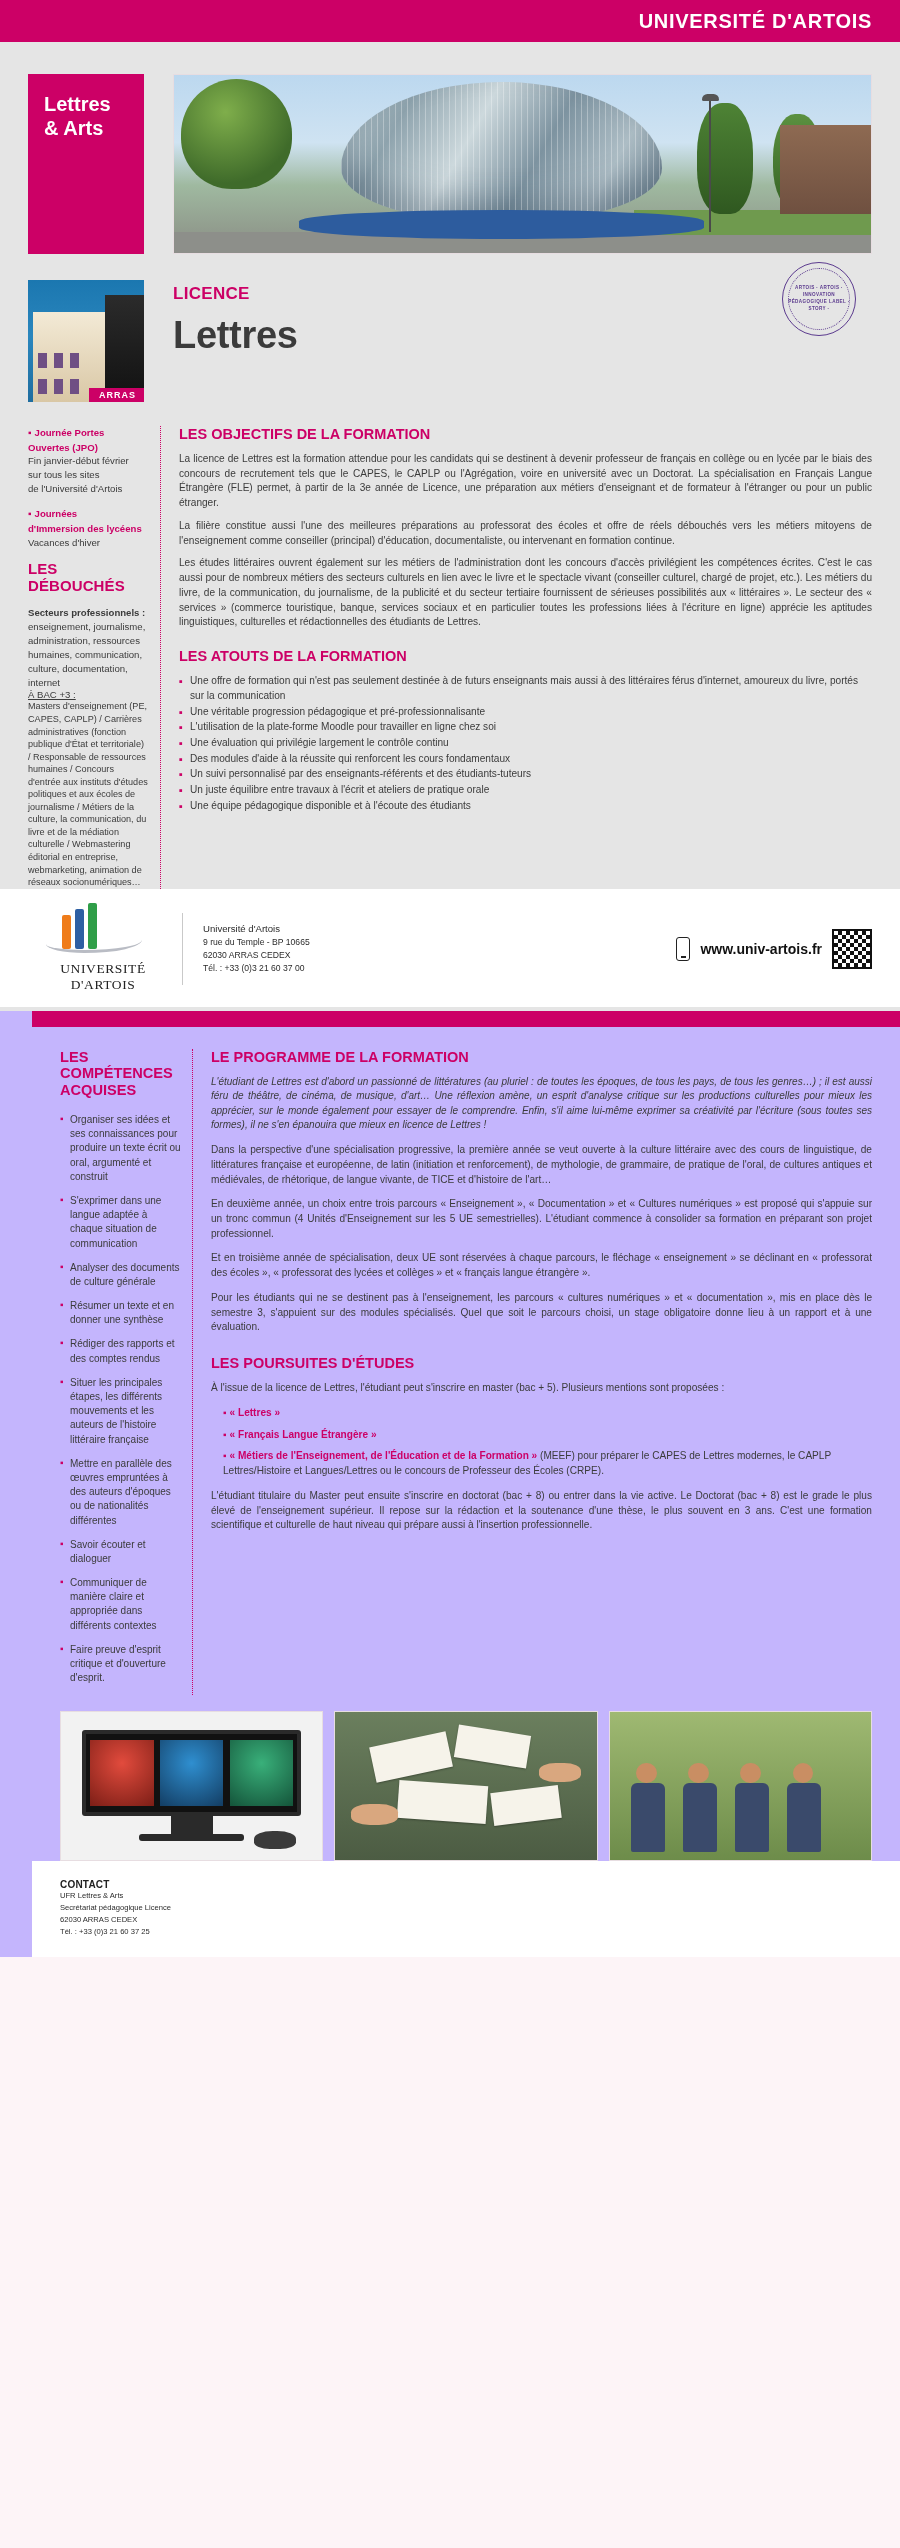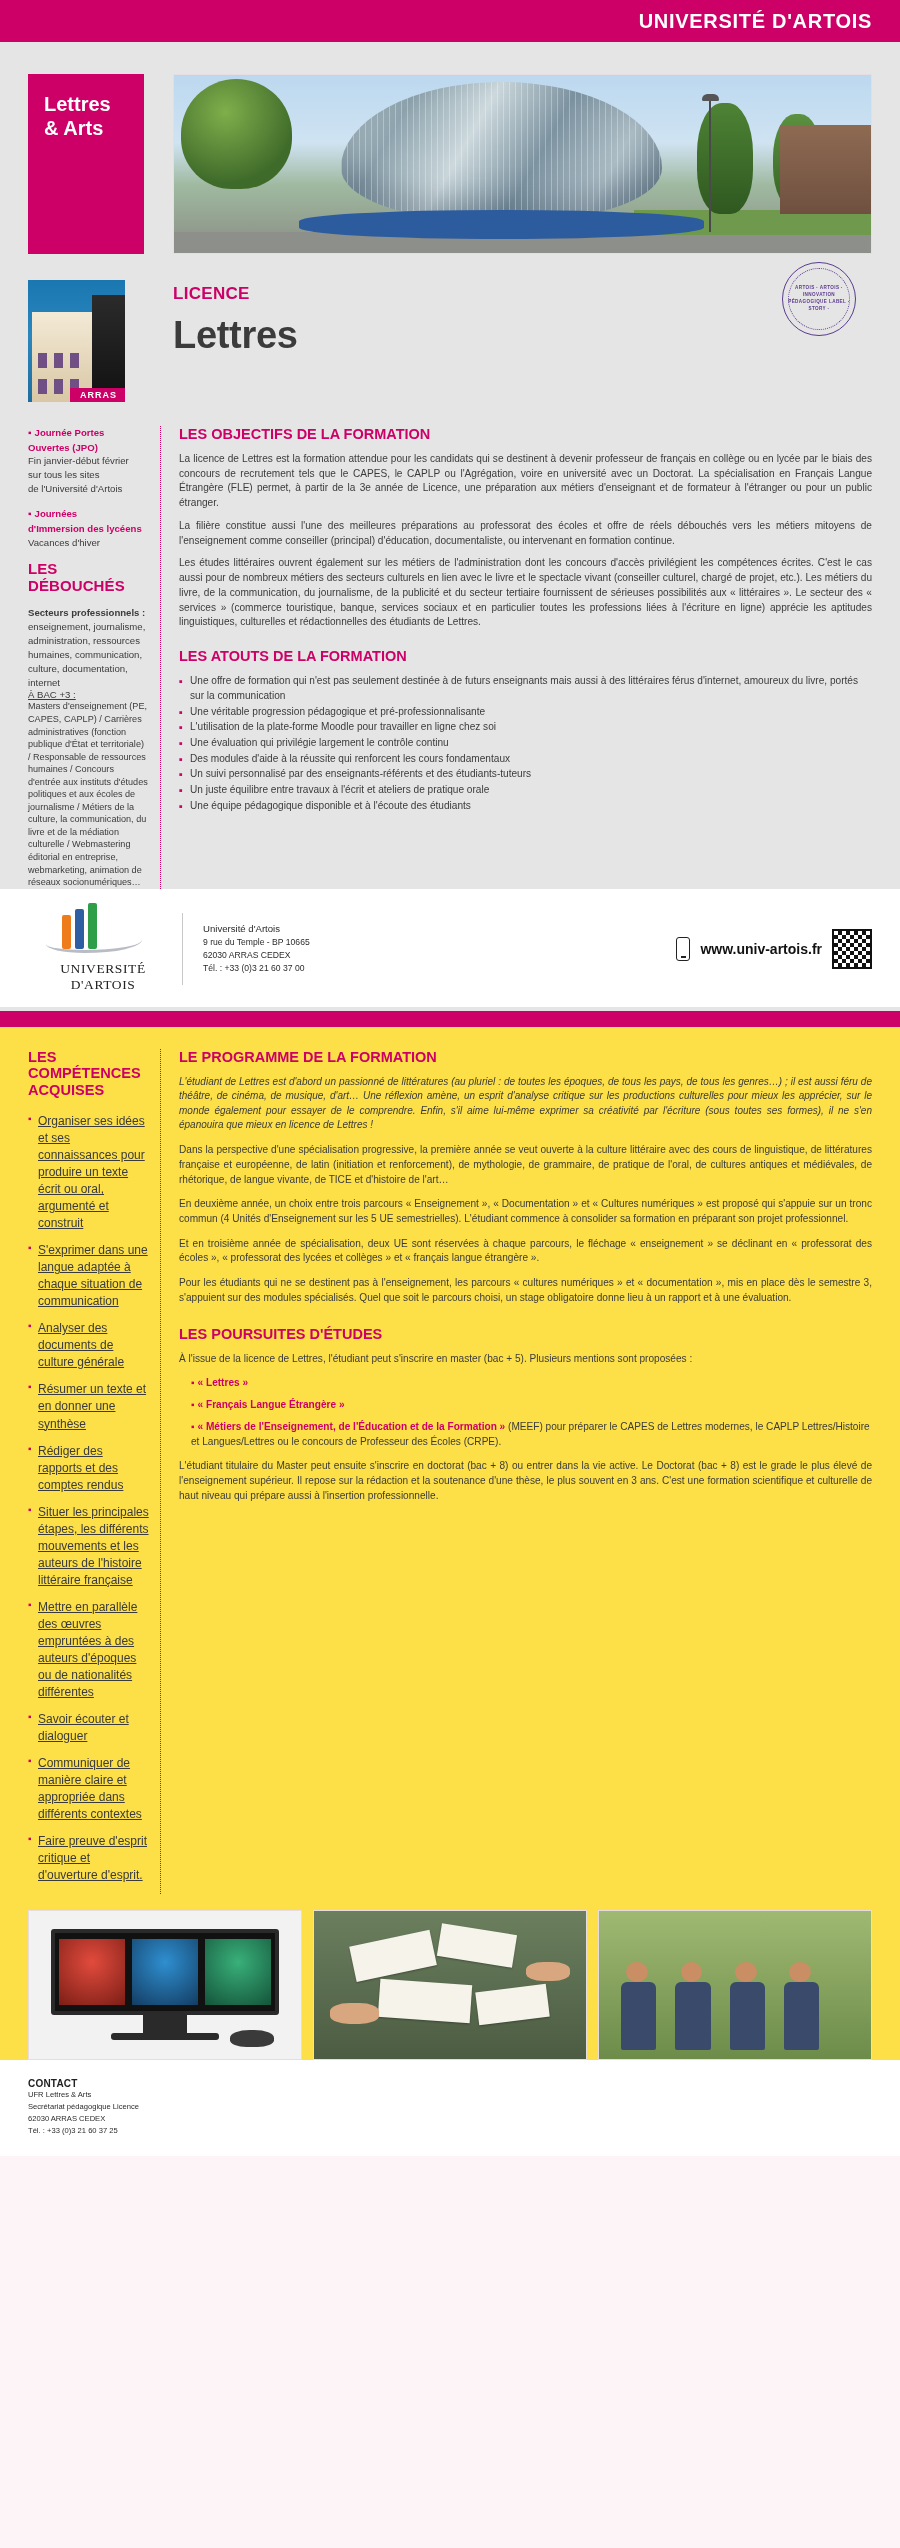--- a/index.html
+++ b/index.html
@@ -62,21 +62,21 @@
   .t3 { right: 7%;  top: 22%; width: 7%; height: 54%; border-radius: 45%; background: linear-gradient(#5b9140,#356224); }
   .lamp { position: absolute; right: 23%; top: 14%; width: 2px; height: 74%; background: #4a4a4a; }
   .lamp:after { content:""; position:absolute; top:-6px; left:-7px; width:17px; height:7px; background:#555; border-radius:7px 7px 2px 2px; }
   .bldg { position: absolute; right: 0; top: 28%; width: 13%; height: 50%; background: linear-gradient(#8e6a52,#6f5040); }
   .road { position: absolute; left: 0; bottom: 0; width: 100%; height: 12%; background: #8d8f8a; }
   .grass { position: absolute; right: 0; bottom: 10%; width: 34%; height: 14%; background: #6f9a4e; }
 
   .mid { display: flex; padding: 26px 28px 0 28px; }
   .mid-left { width: 116px; flex: 0 0 116px; }
   .arras-photo {
-    width: 97px; height: 122px; position: relative; overflow: hidden;
+    width: 116px; height: 122px; position: relative; overflow: hidden;
     background: linear-gradient(#1b77b0 0%, #2a86bd 46%, #1f6d9f 100%);
   }
   .arras-photo .fac {
     position: absolute; left: 4%; bottom: 0; width: 64%; height: 74%;
     background: linear-gradient(#f3ead6,#d9c7a5);
   }
   .arras-photo .fac2 {
     position: absolute; right: 0; bottom: 0; width: 34%; height: 88%;
     background: linear-gradient(#2b2b2b,#111);
   }
@@ -153,28 +153,28 @@
   .addr .a1 { font-size: 9.6px; }
   .footer-right { margin-left: auto; display: flex; align-items: center; gap: 10px; }
   .url { font-size: 14px; font-weight: bold; color: #111; }
   .phone-ico { width: 14px; height: 24px; border: 1.6px solid #222; border-radius: 3px; position: relative; }
   .phone-ico:after { content:""; position:absolute; left:3.5px; bottom:2px; width:5px; height:1.4px; background:#222; }
   .qr { width: 40px; height: 40px; background:
       repeating-conic-gradient(#111 0 25%, #fff 0 50%) 0 0/8px 8px;
       border: 2px solid #111; }
 
   
-  .page2 { position: relative; background: #fde047; }
+  .page2 { position: relative; background: #c4b5fd; padding-left: 32px; }
   .p2bar { height: 16px; background: #cc0066; }
   .p2cols { display: flex; padding: 22px 28px 0 28px; }
   .p2-left { width: 132px; flex: 0 0 132px; padding-right: 10px; }
   .p2-right { flex: 1; padding-left: 18px; }
   h2.p2sec { color: #cc0066; font-size: 14.6px; font-weight: bold; margin: 0 0 14px 0; line-height: 1.15; }
   ul.comp { list-style: none; margin: 0; padding: 0; }
-  ul.comp li { font-size: 12px; line-height: 1.42; margin-bottom: 10px; padding-left: 10px; position: relative; text-decoration: underline; }
+  ul.comp li { font-size: 10px; line-height: 1.42; margin-bottom: 10px; padding-left: 10px; position: relative; }
   ul.comp li:before { content: "\25AA"; color: #cc0066; position: absolute; left: 0; top: -1px; font-size: 10px; }
   .p2para { font-size: 10.1px; line-height: 1.46; text-align: justify; margin: 0 0 10px 0; }
   .p2para.ital { font-style: italic; font-size: 10px; }
   .ment { font-size: 10.1px; line-height: 1.46; margin: 0 0 7px 12px; }
   .ment b { color: #cc0066; }
 
   
   .photo-row { display: flex; gap: 11px; padding: 16px 28px 0 28px; }
   .ph { height: 150px; border: 1px solid #e7dde1; position: relative; overflow: hidden; flex: 1; }
   .ph-screen { background: #f2f2f2; }

